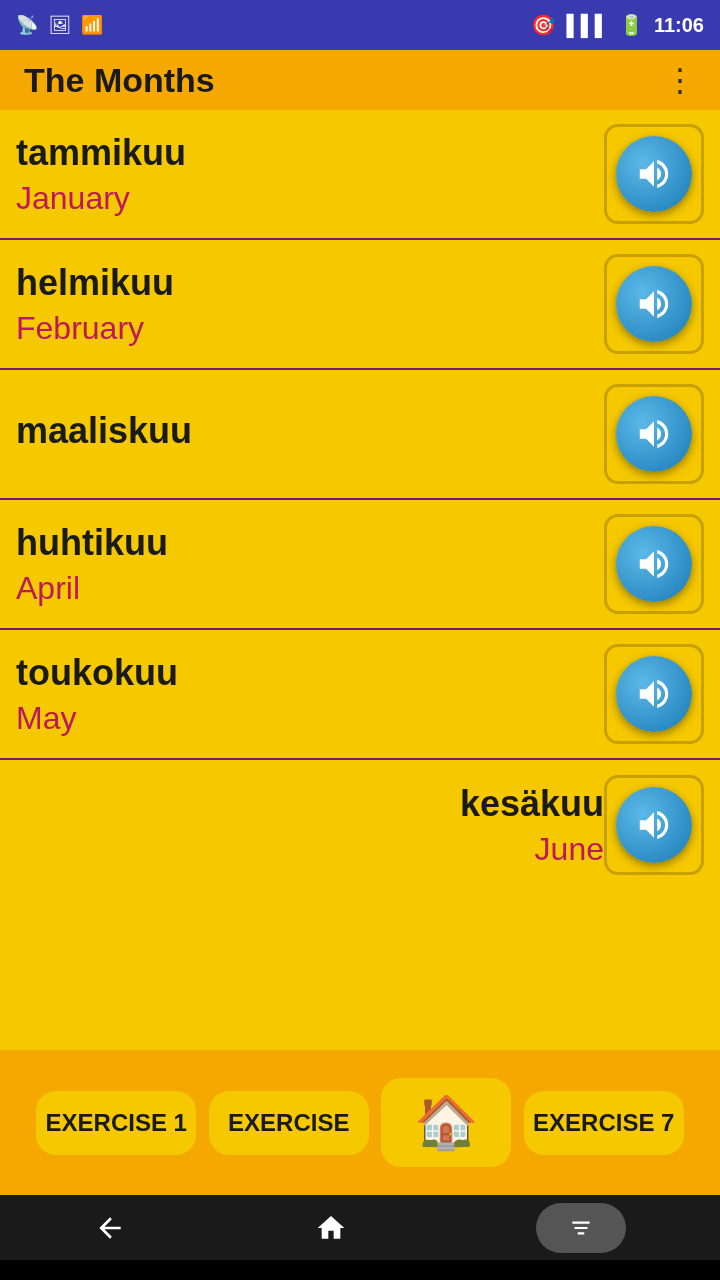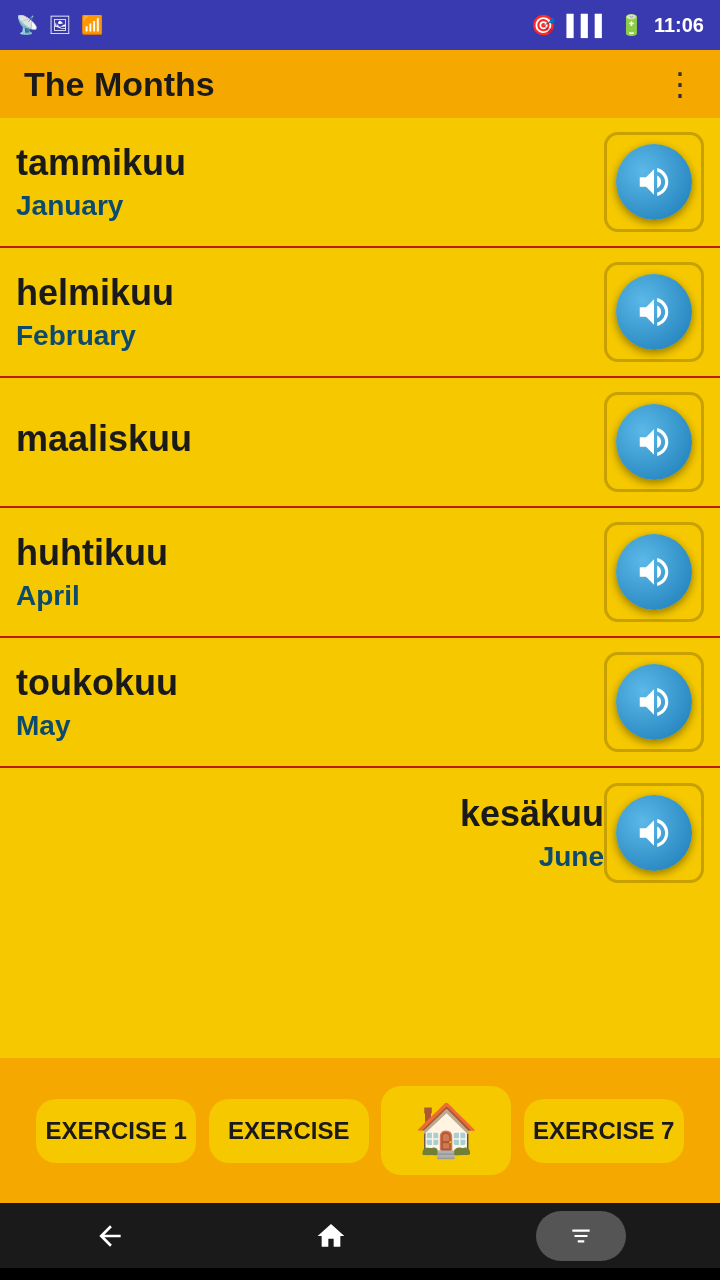--- a/index.html
+++ b/index.html
@@ -23,21 +23,21 @@
       padding: 0 16px;
       color: white;
       font-size: 18px;
     }
     .status-left { display: flex; align-items: center; gap: 10px; }
     .status-right { display: flex; align-items: center; gap: 10px; font-weight: bold; font-size: 20px; }
 
     
     .app-bar {
       width: 720px;
-      height: 68px;
+      height: 60px;
       background: #f5a800;
       display: flex;
       align-items: center;
       justify-content: space-between;
       padding: 0 24px;
       text-align: center;
     }
     .app-title {
       font-size: 34px;
       font-weight: bold;
@@ -56,35 +56,35 @@
       background: #f5c800;
       overflow: hidden;
     }
 
     
     .month-row {
       display: flex;
       align-items: center;
       justify-content: space-between;
       padding: 12px 16px;
-      border-bottom: 2px solid #b91c1c;
+      border-bottom: 2px solid #701a75;
       background: #f5c800;
       min-height: 130px;
     }
     .month-text { flex: 1; }
     .month-finnish {
       font-size: 36px;
       font-weight: bold;
       color: #1a1a1a;
       margin-bottom: 6px;
     }
     .month-english {
-      font-size: 28px;
-      font-weight: bold;
-      color: #0c4a6e;
+      font-size: 32px;
+      font-weight: normal;
+      color: #be185d;
     }
 
     
     .speaker-btn {
       width: 100px;
       height: 100px;
       background: #f5c800;
       border: 3px solid #c8a000;
       border-radius: 14px;
       display: flex;

